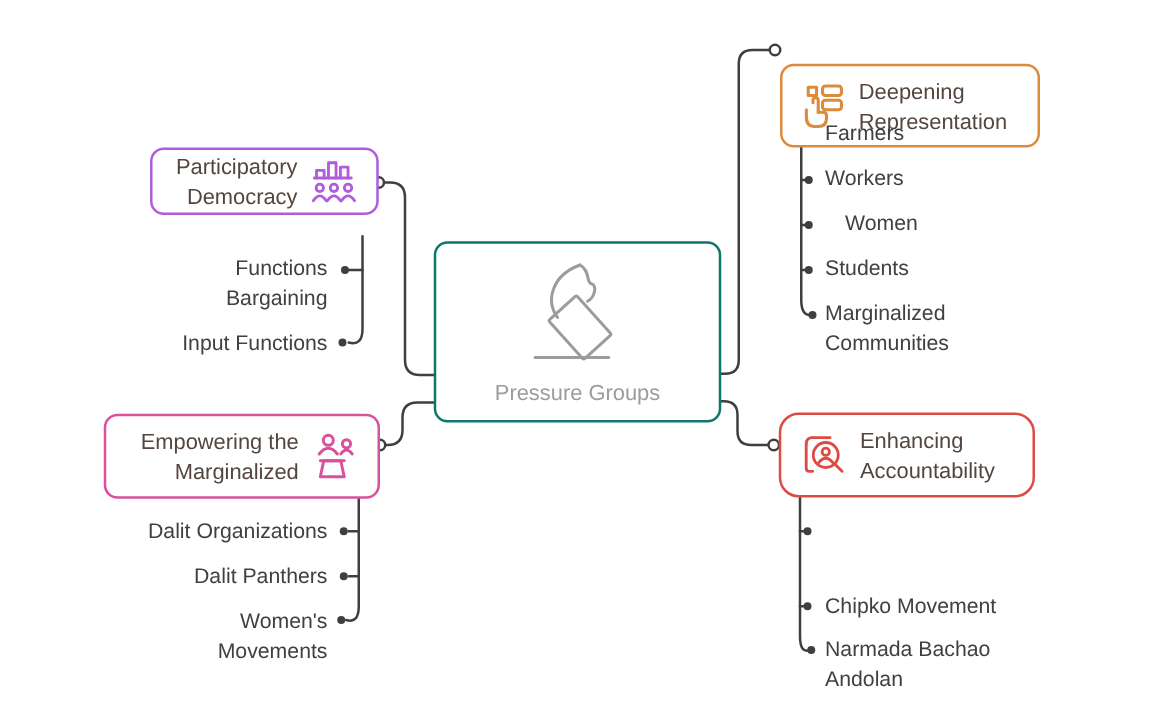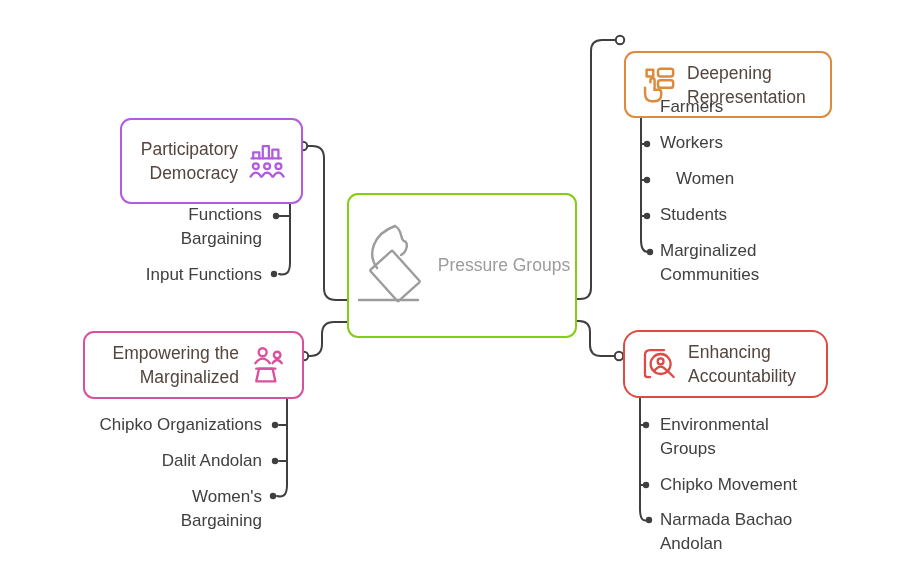--- a/index.html
+++ b/index.html
@@ -16,22 +16,22 @@
   }
   .node .txt{flex:1;}
   .node .txt.r{text-align:right;}
   .node .ic{flex:0 0 auto;display:flex;align-items:center;}
   .node.purple{border-color:#B15CDC;}
   .node.pink{border-color:#D9519D;}
   .node.orange{border-color:#DD8A3D;}
   .node.red{border-color:#DD4B44;border-radius:16px;}
   .center-node{
     position:absolute;z-index:2;left:347px;top:193px;width:230px;height:145px;
-    background:#fff;border:2px solid #84cc16;border-radius:11px;box-sizing:border-box;
-    display:flex;flex-direction:row;align-items:center;justify-content:center;gap:6px;
+    background:#fff;border:2px solid #0f766e;border-radius:11px;box-sizing:border-box;
+    display:flex;flex-direction:column;align-items:center;justify-content:center;gap:6px;
   }
   .center-label{font-size:17.5px;color:#9C9C9C;}
   .leaf{
     position:absolute;z-index:2;font-size:17px;line-height:24px;color:#404040;
   }
   .leaf.r{text-align:right;}
 </style>
 </head>
 <body>
 
@@ -89,21 +89,21 @@
       <svg width="78" height="86" viewBox="0 0 78 86" fill="none" stroke="#9C9C9C" stroke-width="2.4" stroke-linecap="round" stroke-linejoin="round">
         <line x1="5" y1="79" x2="64" y2="79"></line>
         <rect x="26" y="34" width="30" height="42" rx="1.5" transform="rotate(-42 41 55)"></rect>
         <path d="M23,47 C13,33 19,13 41,5"></path>
         <path d="M41,5 C49,9 46,19 50,20 C55,21 53,31 47,34"></path>
       </svg>
     </span>
     <div class="center-label">Pressure Groups</div>
   </div>
 
-  <div class="node purple" style="left:120px;top:118px;width:183px;height:86px;">
+  <div class="node purple" style="left:120px;top:118px;width:183px;height:54px;">
     <div class="txt r">Participatory Democracy</div>
     <span class="ic">
       <svg width="40" height="38" viewBox="0 0 46 42" fill="none" stroke="#B15CDC" stroke-width="2.6" stroke-linecap="round" stroke-linejoin="round">
         <path d="M6,18 v-7 h7 v7"></path>
         <path d="M17,18 v-14 h7 v14"></path>
         <path d="M28,18 v-10 h7 v10"></path>
         <line x1="4" y1="18" x2="38" y2="18"></line>
         <circle cx="9" cy="27" r="3.4"></circle>
           <path d="M3,39 q6,-9 12,0"></path>
         <circle cx="22" cy="27" r="3.4"></circle>
@@ -151,27 +151,26 @@
         <path d="M19.5,31 q6.5,-8 13,0"></path>
         <line x1="34.5" y1="32.5" x2="41" y2="39"></line>
       </svg>
     </span>
     <div class="txt">Enhancing Accountability</div>
   </div>
 
   <div class="leaf r" style="left:122px;top:203px;width:140px;">Functions Bargaining</div>
   <div class="leaf r" style="left:122px;top:263px;width:140px;">Input Functions</div>
 
-  <div class="leaf r" style="left:82px;top:413px;width:180px;">Chipko Organizations</div>
-  <div class="leaf r" style="left:82px;top:449px;width:180px;">Dalit Andolan</div>
-  <div class="leaf r" style="left:152px;top:485px;width:110px;">Women's Bargaining</div>
+  <div class="leaf r" style="left:82px;top:413px;width:180px;">Dalit Organizations</div>
+  <div class="leaf r" style="left:82px;top:449px;width:180px;">Dalit Panthers</div>
+  <div class="leaf r" style="left:152px;top:485px;width:110px;">Women's Movements</div>
 
   <div class="leaf" style="left:660px;top:95px;width:180px;">Farmers</div>
   <div class="leaf" style="left:660px;top:131px;width:180px;">Workers</div>
   <div class="leaf" style="left:676px;top:167px;width:180px;">Women</div>
   <div class="leaf" style="left:660px;top:203px;width:180px;">Students</div>
   <div class="leaf" style="left:660px;top:239px;width:130px;">Marginalized Communities</div>
 
-  <div class="leaf" style="left:660px;top:413px;width:140px;">Environmental Groups</div>
   <div class="leaf" style="left:660px;top:473px;width:190px;">Chipko Movement</div>
   <div class="leaf" style="left:660px;top:508px;width:165px;">Narmada Bachao Andolan</div>
 
 </div>
 
 </body></html>

